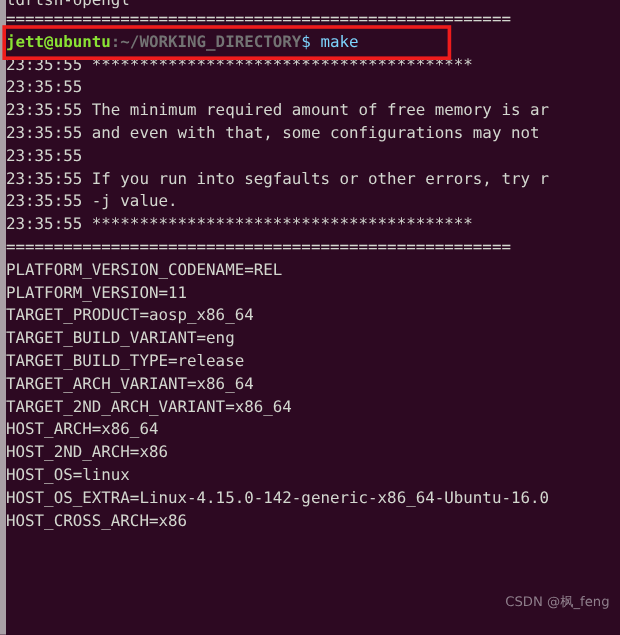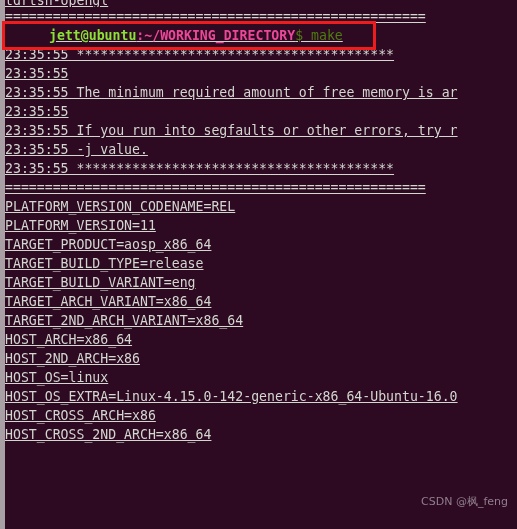--- a/index.html
+++ b/index.html
@@ -34,36 +34,35 @@
     height: 529px;
     background: #a9a0a6;
   }
   #screen {
     position: absolute;
     left: 5px;
     top: 0;
     width: 512px;
     height: 445px;
     overflow: hidden;
-    text-decoration: underline;
   }
   .line {
     white-space: pre;
     height: 19px;
     overflow: hidden;
     letter-spacing: 0px;
   }
   .line.first {
     height: 13px;
     line-height: 13px;
     margin-top: -6px;
   }
-  .seg-user { color: #8ae234; font-weight: bold; padding-left: 44px; }
-  .seg-path { color: #ec4899; font-weight: bold; text-align: center; }
-  .seg-cmd  { color: #4d7c0f; }
+  .seg-user { color: #8ae234; font-weight: bold; }
+  .seg-path { color: #737373; font-weight: bold; text-align: center; }
+  .seg-cmd  { color: #7dd3fc; }
   .seg-plain { color: #d3d7cf; }
   #highlight-box {
     position: absolute;
     left: 2px;
     top: 21px;
     width: 374px;
     height: 29px;
     border: 3px solid #ee1c1c;
     box-sizing: border-box;
     pointer-events: none;
@@ -87,30 +86,31 @@
     <div id="scrollbar-thumb"></div>
   </div>
 
   <div id="screen">
       <div class="line first"><span class="seg-plain">tdrtsh-opengl</span></div>
       <div class="line"><span class="seg-plain">=====================================================</span></div>
       <div class="line"><span class="seg-user">jett@ubuntu</span><span class="seg-path">:~/WORKING_DIRECTORY</span><span class="seg-cmd">$ make</span></div>
       <div class="line"><span class="seg-plain">23:35:55 ****************************************</span></div>
       <div class="line"><span class="seg-plain">23:35:55</span></div>
       <div class="line"><span class="seg-plain">23:35:55 The minimum required amount of free memory is ar</span></div>
+      <div class="line"><span class="seg-plain">23:35:55 and even with that, some configurations may not</span></div>
       <div class="line"><span class="seg-plain">23:35:55</span></div>
       <div class="line"><span class="seg-plain">23:35:55 If you run into segfaults or other errors, try r</span></div>
       <div class="line"><span class="seg-plain">23:35:55 -j value.</span></div>
       <div class="line"><span class="seg-plain">23:35:55 ****************************************</span></div>
       <div class="line"><span class="seg-plain">=====================================================</span></div>
       <div class="line"><span class="seg-plain">PLATFORM_VERSION_CODENAME=REL</span></div>
       <div class="line"><span class="seg-plain">PLATFORM_VERSION=11</span></div>
       <div class="line"><span class="seg-plain">TARGET_PRODUCT=aosp_x86_64</span></div>
+      <div class="line"><span class="seg-plain">TARGET_BUILD_VARIANT=eng</span></div>
       <div class="line"><span class="seg-plain">TARGET_BUILD_TYPE=release</span></div>
-      <div class="line"><span class="seg-plain">TARGET_BUILD_VARIANT=eng</span></div>
       <div class="line"><span class="seg-plain">TARGET_ARCH_VARIANT=x86_64</span></div>
       <div class="line"><span class="seg-plain">TARGET_2ND_ARCH_VARIANT=x86_64</span></div>
       <div class="line"><span class="seg-plain">HOST_ARCH=x86_64</span></div>
       <div class="line"><span class="seg-plain">HOST_2ND_ARCH=x86</span></div>
       <div class="line"><span class="seg-plain">HOST_OS=linux</span></div>
       <div class="line"><span class="seg-plain">HOST_OS_EXTRA=Linux-4.15.0-142-generic-x86_64-Ubuntu-16.0</span></div>
       <div class="line"><span class="seg-plain">HOST_CROSS_ARCH=x86</span></div>
       <div class="line"><span class="seg-plain">HOST_CROSS_2ND_ARCH=x86_64</span></div>
     </div>
 

